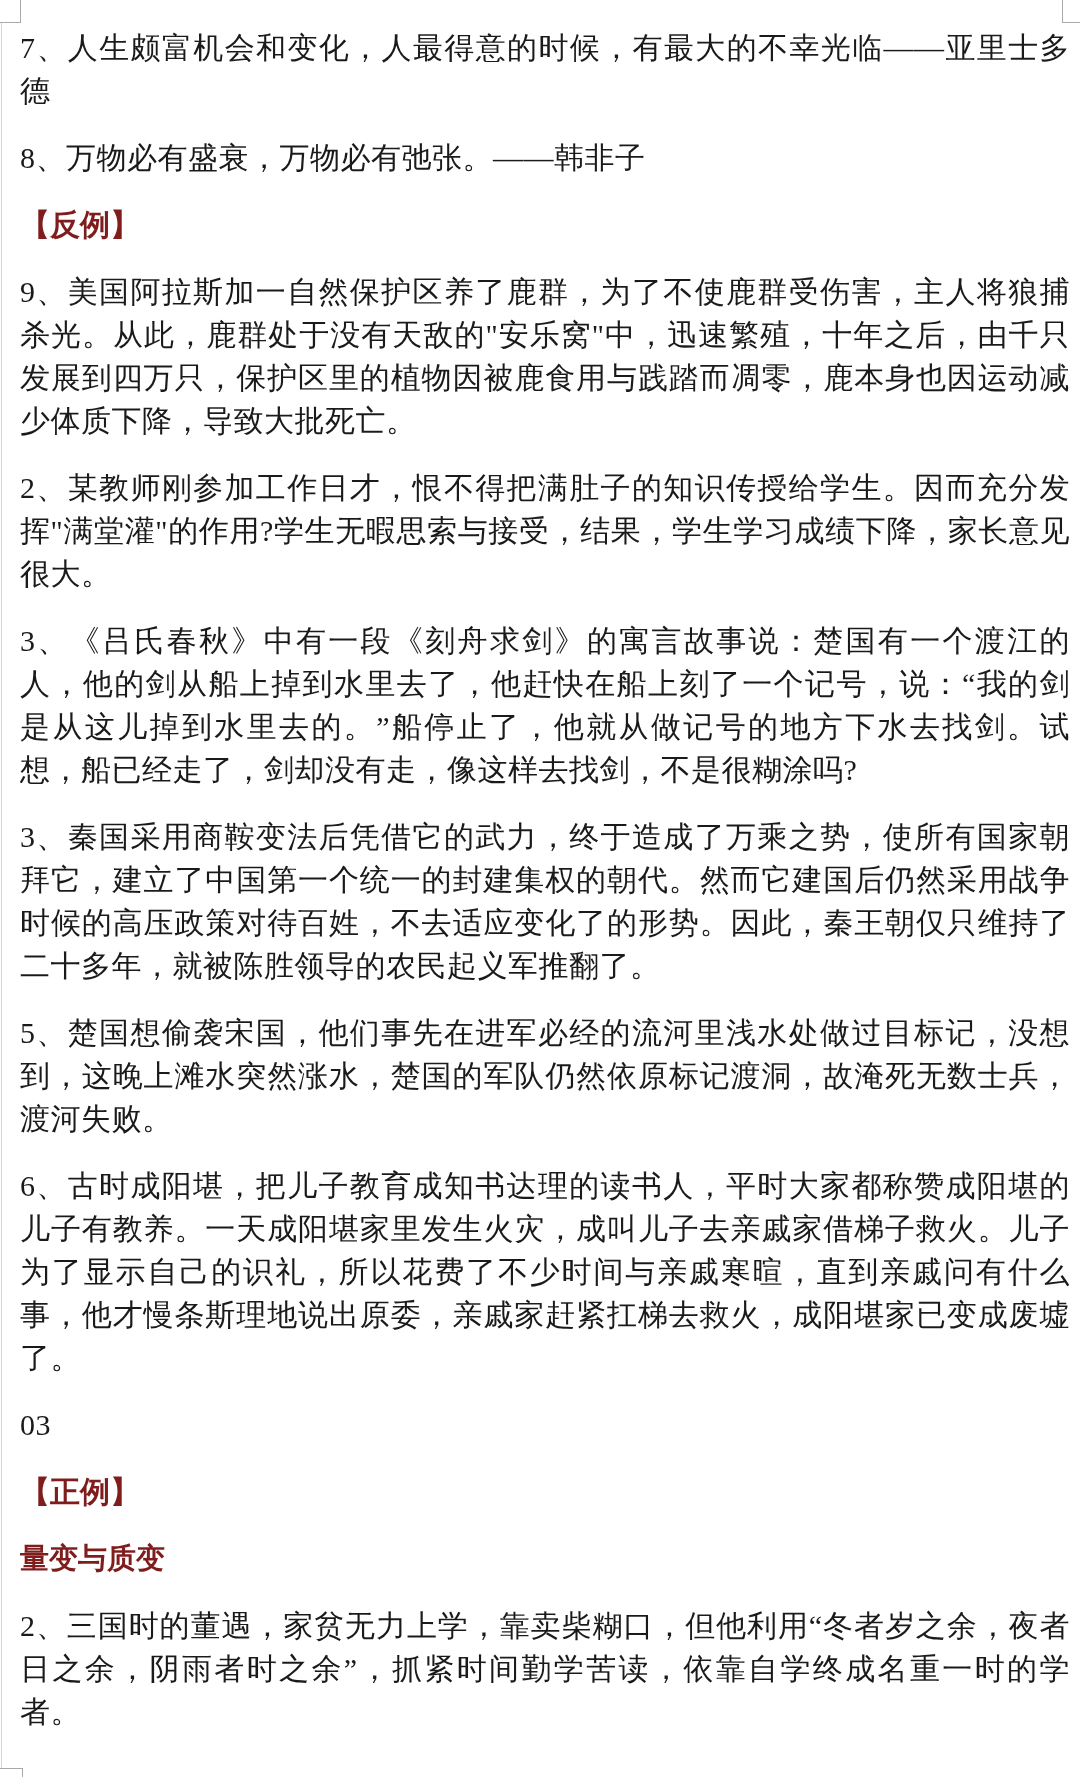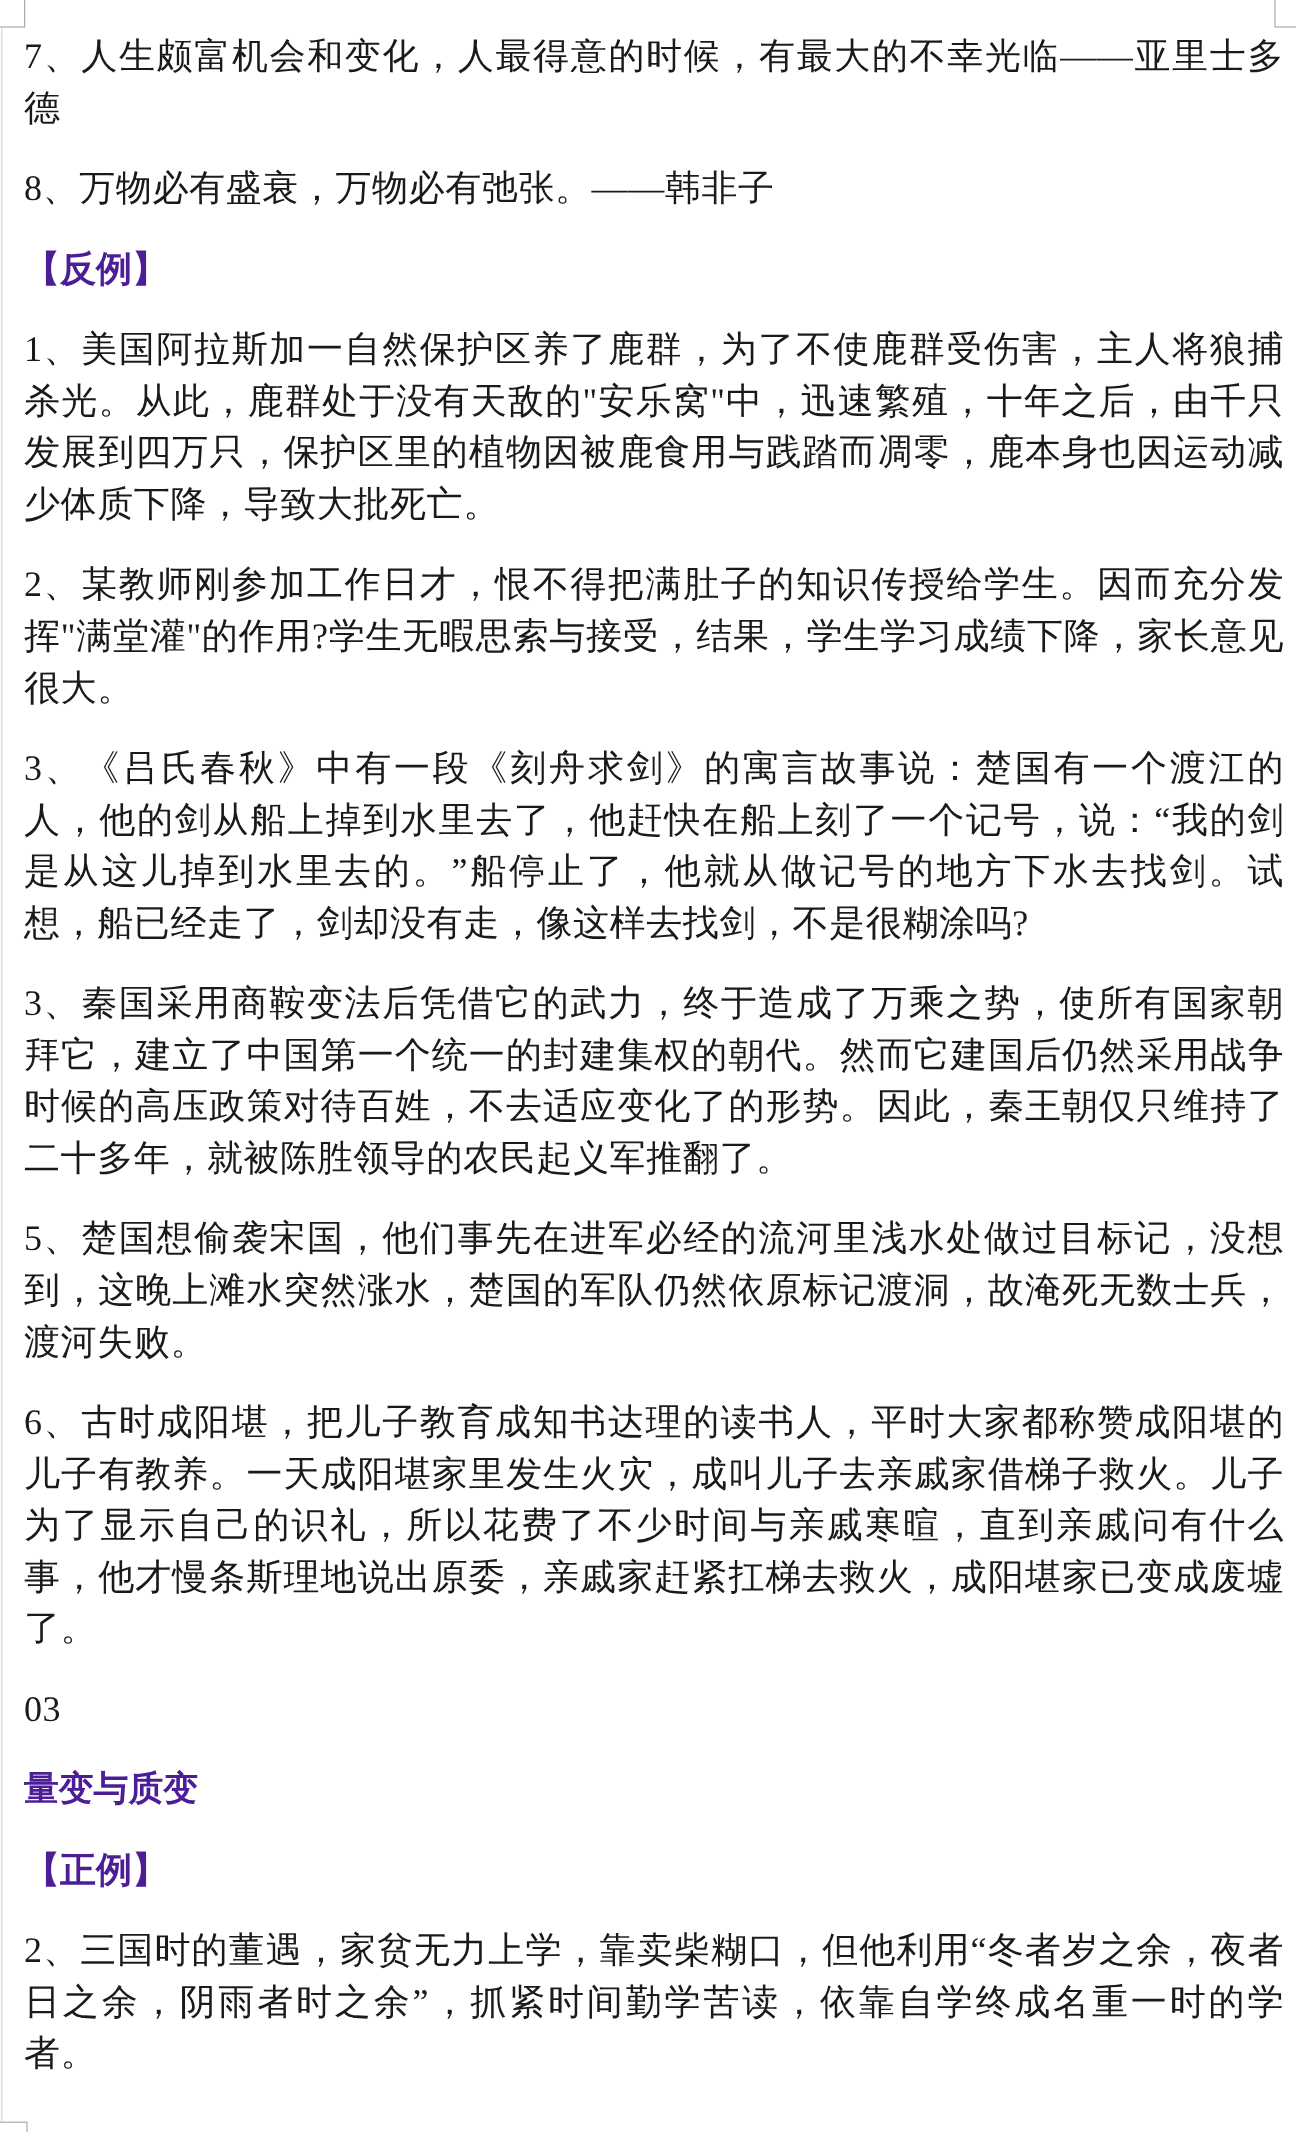--- a/index.html
+++ b/index.html
@@ -47,42 +47,42 @@
     text-align: justify;
     letter-spacing: 0.5px;
     color: #1a1a1a;
     font-weight: 400;
   }
   .doc .doc-heading {
     margin: 0 0 24px 0;
     font-size: 30px;
     line-height: 43px;
     font-weight: 700;
-    color: #4c1d95;
+    color: #7f1d1d;
   }
   .doc .doc-heading.sans {
     font-family: "Liberation Sans", "DejaVu Sans", sans-serif;
     font-size: 29px;
   }
 </style>
 </head>
 <body>
 
 <div class="page-edge-line"></div>
 <div class="corner-box top-left"></div>
 <div class="corner-box top-right"></div>
 <div class="corner-box bottom-left"></div>
 
 <div class="doc">
     <p class="doc-para">7、人生颇富机会和变化，人最得意的时候，有最大的不幸光临——亚里士多德</p>
     <p class="doc-para">8、万物必有盛衰，万物必有弛张。——韩非子</p>
     <h2 class="doc-heading">【反例】</h2>
-    <p class="doc-para">1、美国阿拉斯加一自然保护区养了鹿群，为了不使鹿群受伤害，主人将狼捕杀光。从此，鹿群处于没有天敌的"安乐窝"中，迅速繁殖，十年之后，由千只发展到四万只，保护区里的植物因被鹿食用与践踏而凋零，鹿本身也因运动减少体质下降，导致大批死亡。</p>
+    <p class="doc-para">9、美国阿拉斯加一自然保护区养了鹿群，为了不使鹿群受伤害，主人将狼捕杀光。从此，鹿群处于没有天敌的"安乐窝"中，迅速繁殖，十年之后，由千只发展到四万只，保护区里的植物因被鹿食用与践踏而凋零，鹿本身也因运动减少体质下降，导致大批死亡。</p>
     <p class="doc-para">2、某教师刚参加工作日才，恨不得把满肚子的知识传授给学生。因而充分发挥"满堂灌"的作用?学生无暇思索与接受，结果，学生学习成绩下降，家长意见很大。</p>
     <p class="doc-para">3、《吕氏春秋》中有一段《刻舟求剑》的寓言故事说：楚国有一个渡江的人，他的剑从船上掉到水里去了，他赶快在船上刻了一个记号，说：“我的剑是从这儿掉到水里去的。”船停止了，他就从做记号的地方下水去找剑。试想，船已经走了，剑却没有走，像这样去找剑，不是很糊涂吗?</p>
     <p class="doc-para">3、秦国采用商鞍变法后凭借它的武力，终于造成了万乘之势，使所有国家朝拜它，建立了中国第一个统一的封建集权的朝代。然而它建国后仍然采用战争时候的高压政策对待百姓，不去适应变化了的形势。因此，秦王朝仅只维持了二十多年，就被陈胜领导的农民起义军推翻了。</p>
     <p class="doc-para">5、楚国想偷袭宋国，他们事先在进军必经的流河里浅水处做过目标记，没想到，这晚上滩水突然涨水，楚国的军队仍然依原标记渡洞，故淹死无数士兵，渡河失败。</p>
     <p class="doc-para">6、古时成阳堪，把儿子教育成知书达理的读书人，平时大家都称赞成阳堪的儿子有教养。一天成阳堪家里发生火灾，成叫儿子去亲戚家借梯子救火。儿子为了显示自己的识礼，所以花费了不少时间与亲戚寒暄，直到亲戚问有什么事，他才慢条斯理地说出原委，亲戚家赶紧扛梯去救火，成阳堪家已变成废墟了。</p>
     <p class="doc-para">03</p>
+    <h2 class="doc-heading">【正例】</h2>
     <h2 class="doc-heading sans">量变与质变</h2>
-    <h2 class="doc-heading">【正例】</h2>
     <p class="doc-para">2、三国时的董遇，家贫无力上学，靠卖柴糊口，但他利用“冬者岁之余，夜者日之余，阴雨者时之余”，抓紧时间勤学苦读，依靠自学终成名重一时的学者。</p>
   </div>
 
 </body></html>

